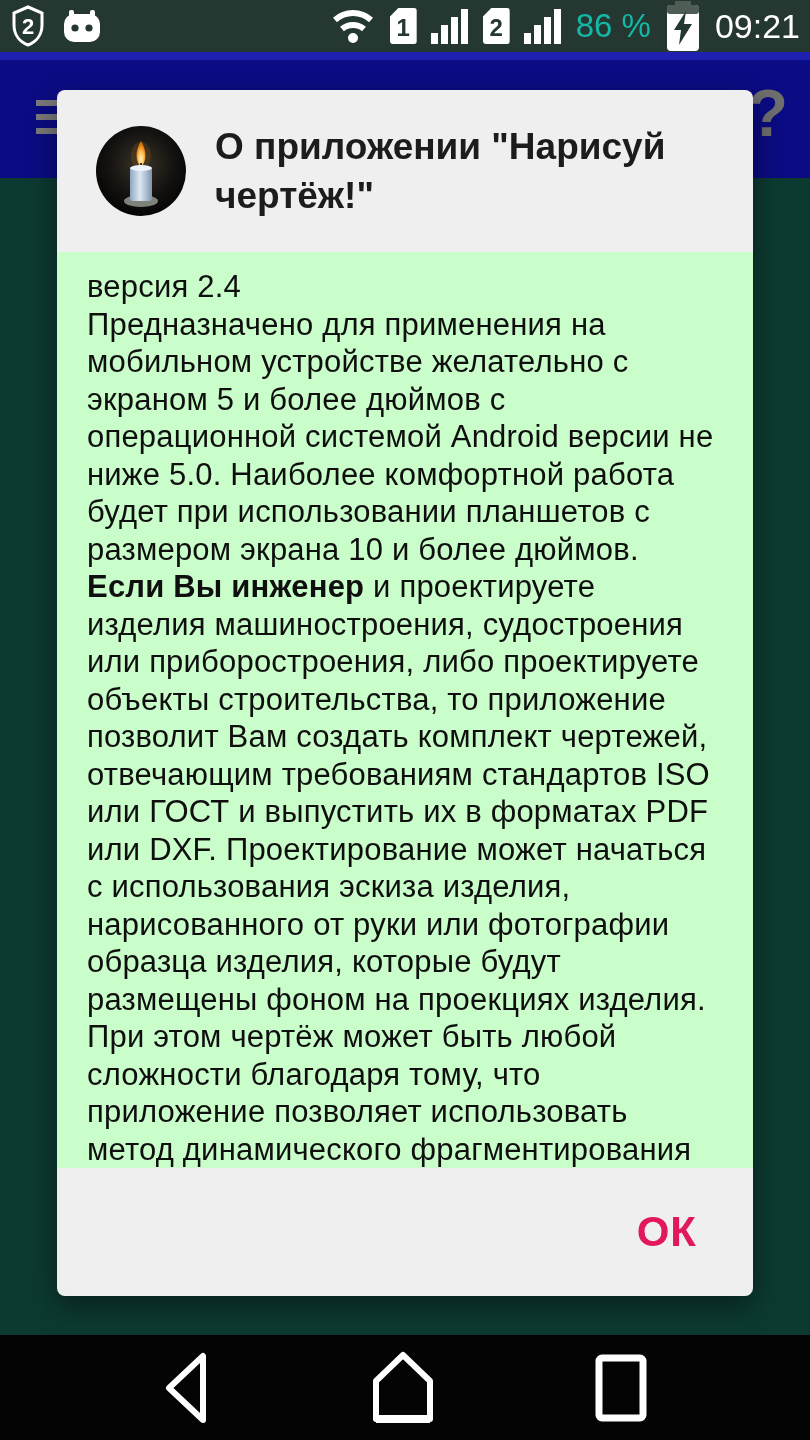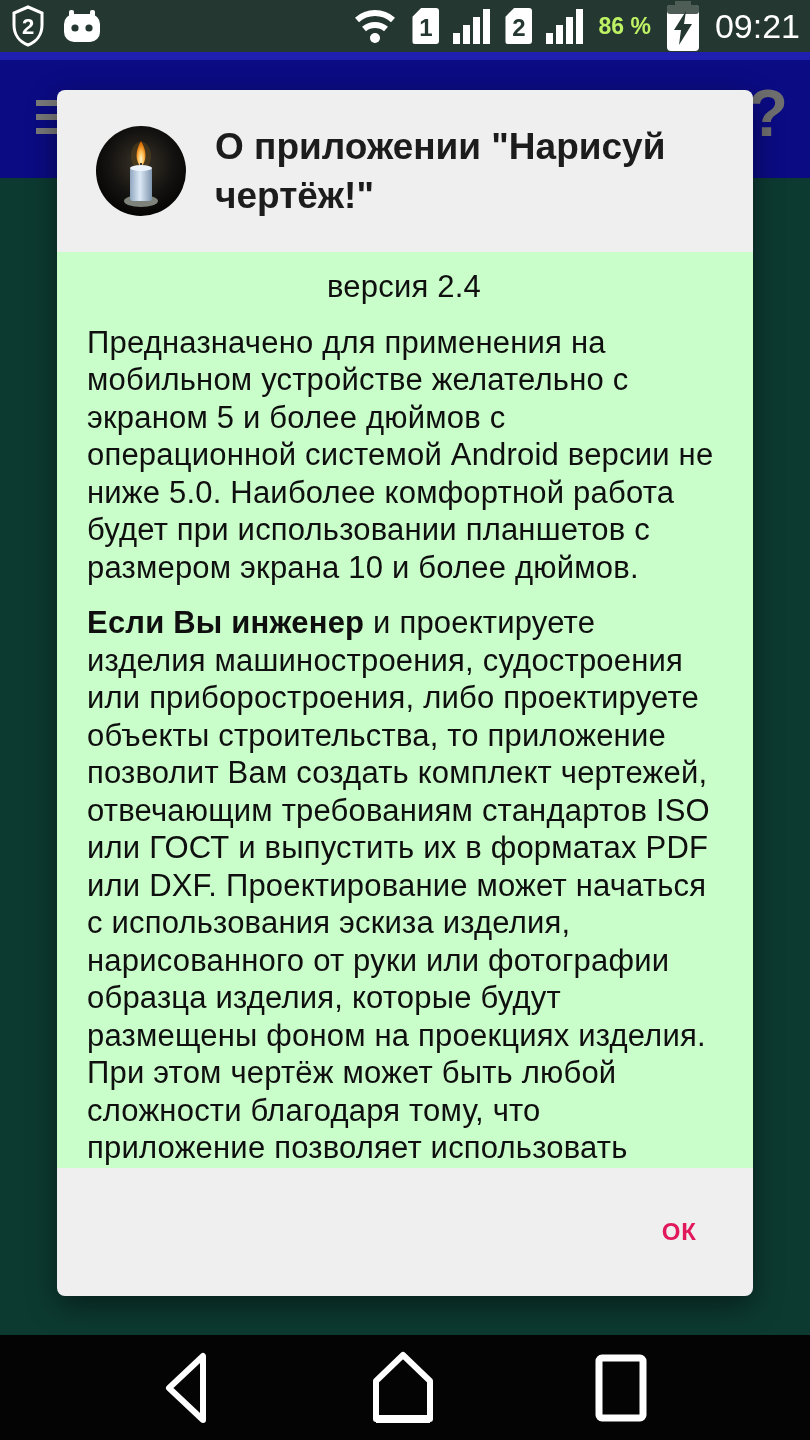--- a/index.html
+++ b/index.html
@@ -5,21 +5,21 @@
   * { margin:0; padding:0; box-sizing:border-box; }
   html,body { width:810px; height:1440px; }
   body { font-family:"Liberation Sans", sans-serif; }
   .phone { position:relative; width:810px; height:1440px; background:#0c3a31; overflow:hidden; }
 
   
   .status-bar { position:absolute; top:0; left:0; width:810px; height:52px;
     background:#243731; display:flex; justify-content:space-between; align-items:center;
     padding:0 10px; color:#fff; }
   .sb-group { display:flex; align-items:center; gap:14px; }
-  .sb-text { color:#bef264; font-size:23px;font-weight:bold; }
+  .sb-text { color:#14b8a6; font-size:33px; }
   .sb-time { color:#fff; font-size:34px; }
   .sim-badge { width:27px; height:36px; background:#fff; color:#243731; font-size:24px; font-weight:bold;
     display:flex; align-items:flex-end; justify-content:center; padding-bottom:2px;
     clip-path:polygon(32% 0, 100% 0, 100% 100%, 0 100%, 0 24%); border-radius:3px; }
   .accent-line { position:absolute; top:52px; left:0; width:810px; height:8px; background:#1f1fb0; }
 
   
   .app-bar { position:absolute; top:60px; left:0; width:810px; height:118px; background:#0b0b84; }
   .hamburger { position:absolute; left:36px; top:40px; width:42px; }
   .hamburger span { display:block; width:42px; height:6px; background:#7a7a7a; margin-bottom:8px; }
@@ -33,26 +33,26 @@
   
   .dialog { position:absolute; left:57px; top:90px; width:696px; height:1206px;
     border-radius:8px; overflow:hidden; display:flex; flex-direction:column;
     box-shadow:0 10px 30px rgba(0,0,0,0.45); }
   .dlg-header { background:#efefef; height:162px; flex:0 0 auto; display:flex; align-items:center;
     padding:0 30px 0 38px; gap:28px; }
   .dlg-title { font-size:37px; line-height:49px; font-weight:bold; color:#1c1c1c; }
   .candle { width:92px; height:92px; flex:0 0 auto; }
   .dlg-body { background:#c9fdc9; flex:1 1 auto; overflow:hidden; padding:8px 32px 0 30px;
     font-size:31px; line-height:37.5px; letter-spacing:0.2px; color:#0f0f0f; }
-  .dlg-body p { margin-top:18px; }
-  .dlg-body p.first { margin-top:8px;text-align:center; }
+  .dlg-body p { }
+  .dlg-body p.first { margin-top:8px; }
   .dlg-footer { background:#efefef; height:128px; flex:0 0 auto; display:flex; align-items:center;
     justify-content:flex-end; padding-right:56px; }
   .ok-btn { background:none; border:none; color:#e2185c; font-family:"Liberation Sans", sans-serif;
-    font-size:24px; font-weight:bold; letter-spacing:1px; cursor:pointer; }
+    font-size:42px; font-weight:bold; letter-spacing:1px; cursor:pointer; }
 </style>
 </head>
 <body>
 
 <div class="phone">
 
   <div class="status-bar">
     <div class="sb-group">
       <svg class="sb-icon" width="36" height="42" viewBox="0 0 36 42">
         <path d="M18 2 L32 8 V20 C32 30 26 37 18 40 C10 37 4 30 4 20 V8 Z" fill="none" stroke="#fff" stroke-width="3"></path>

